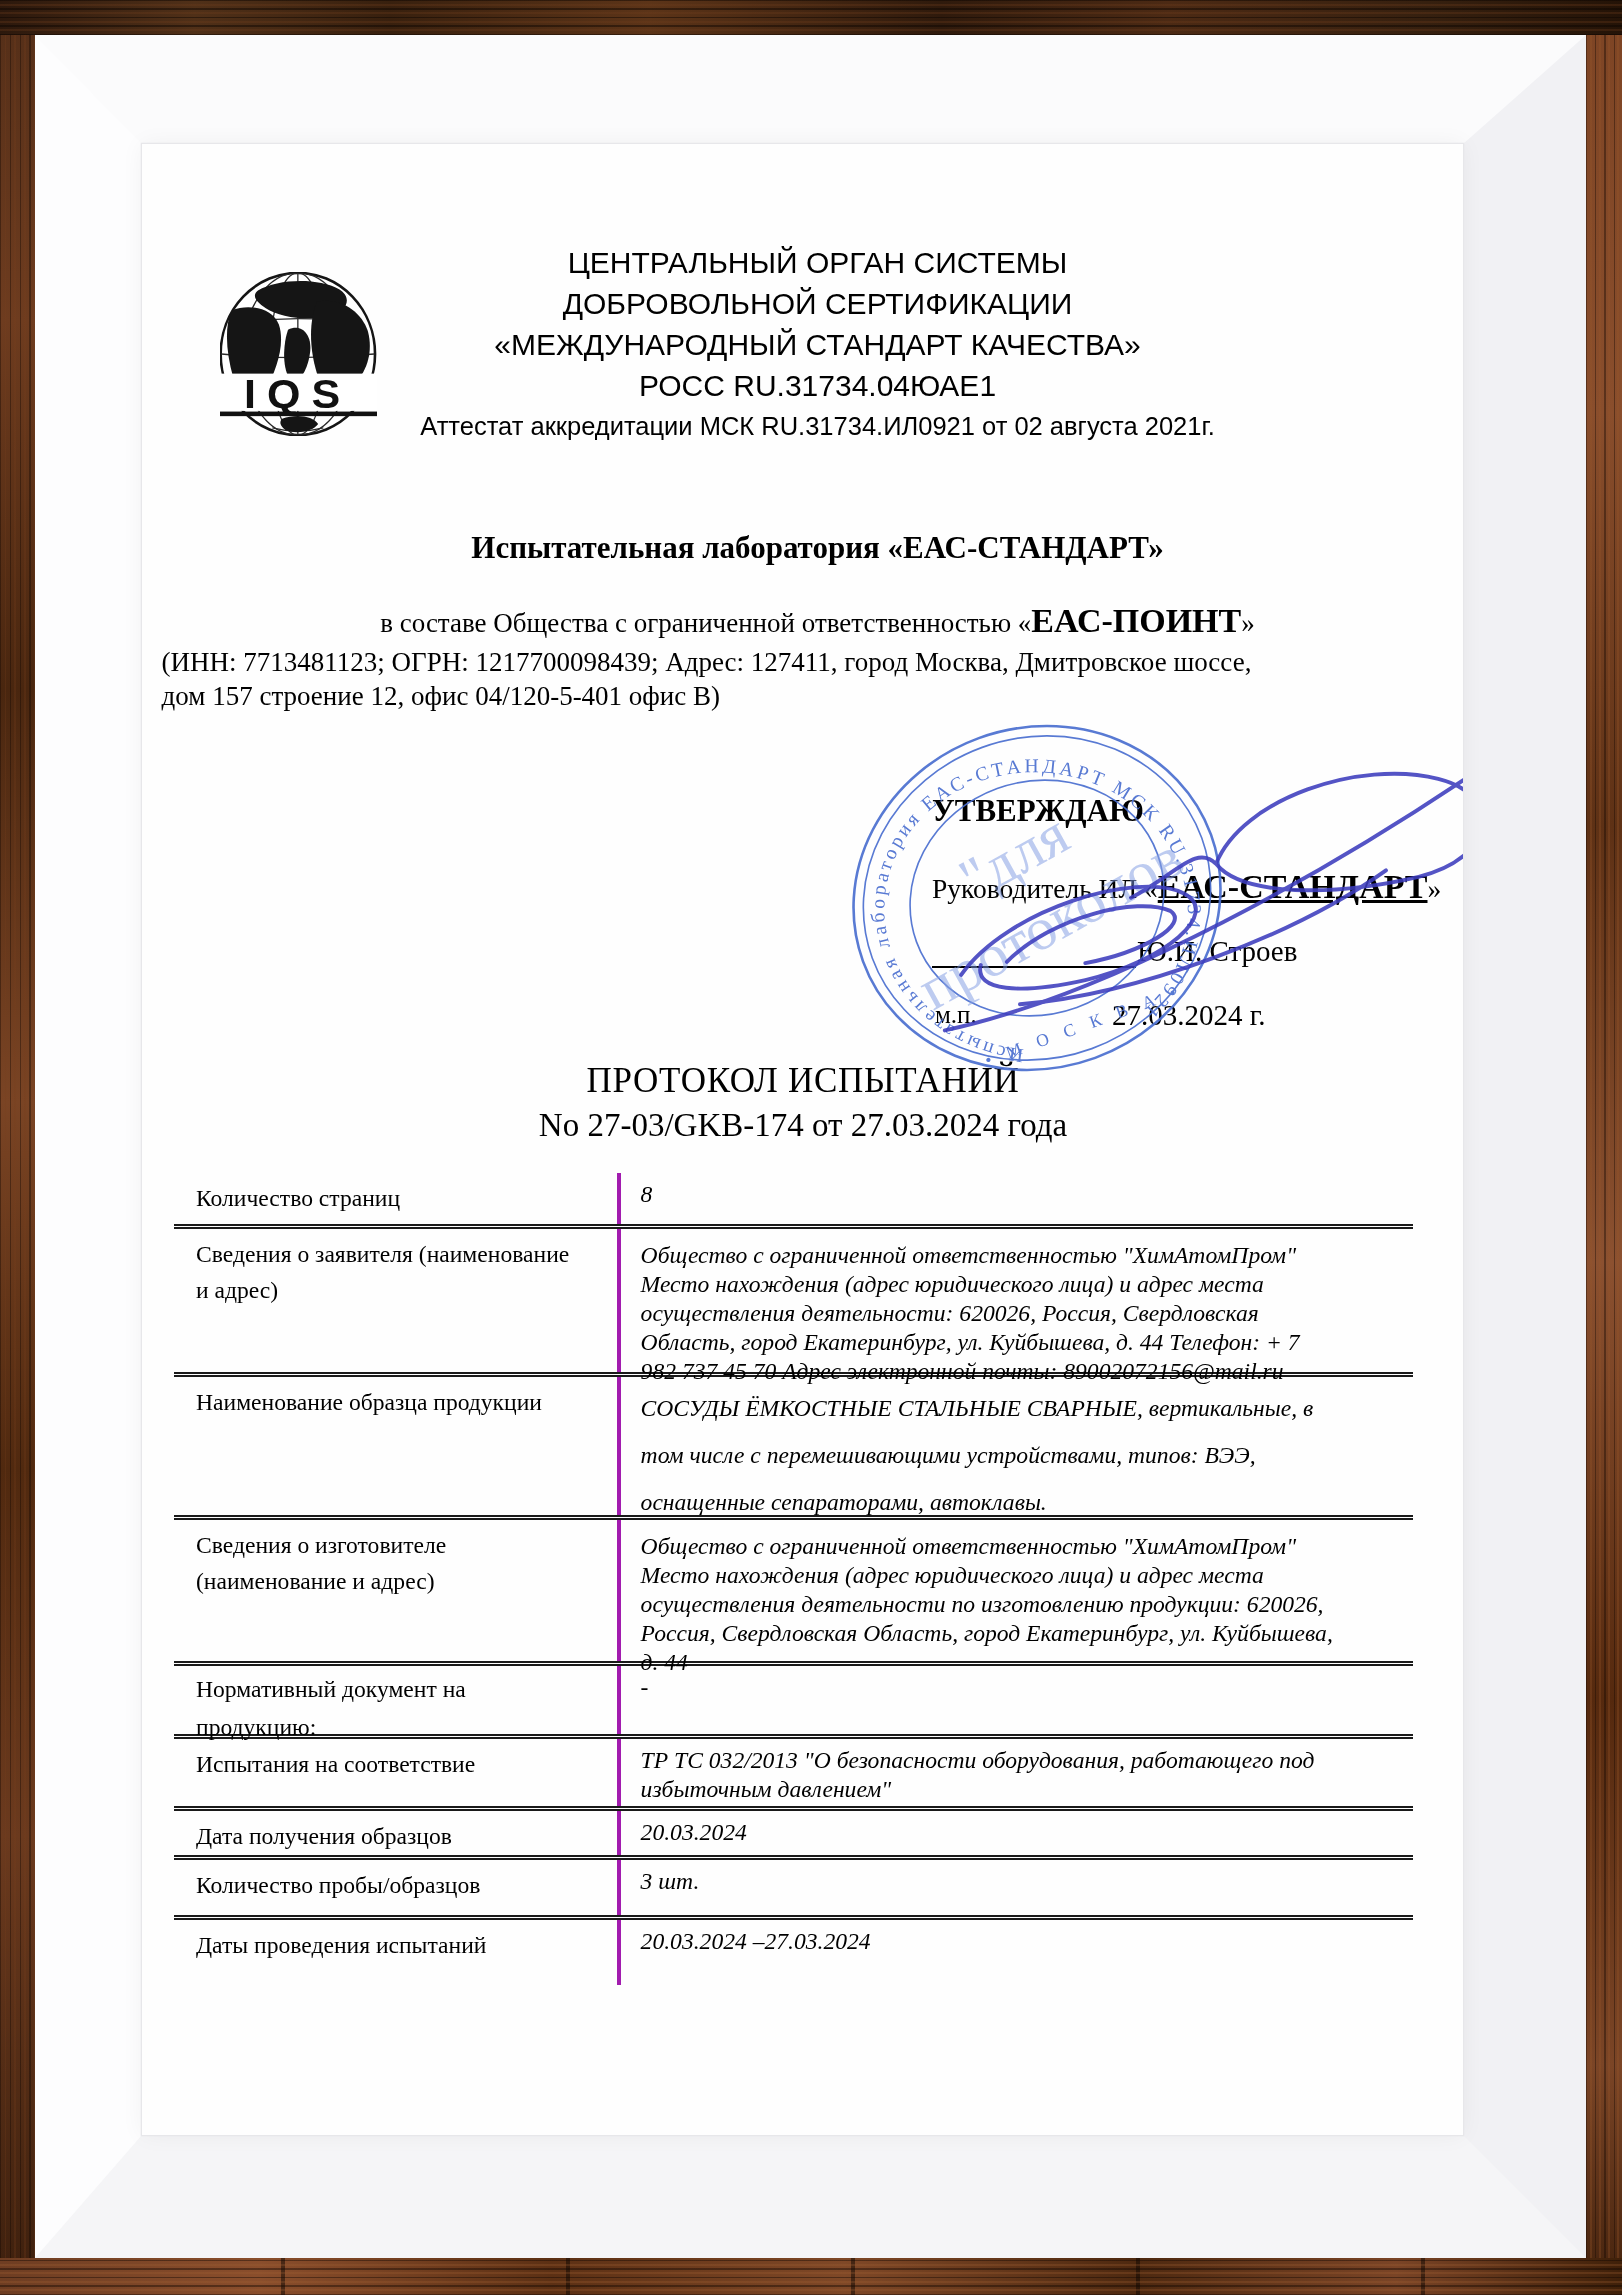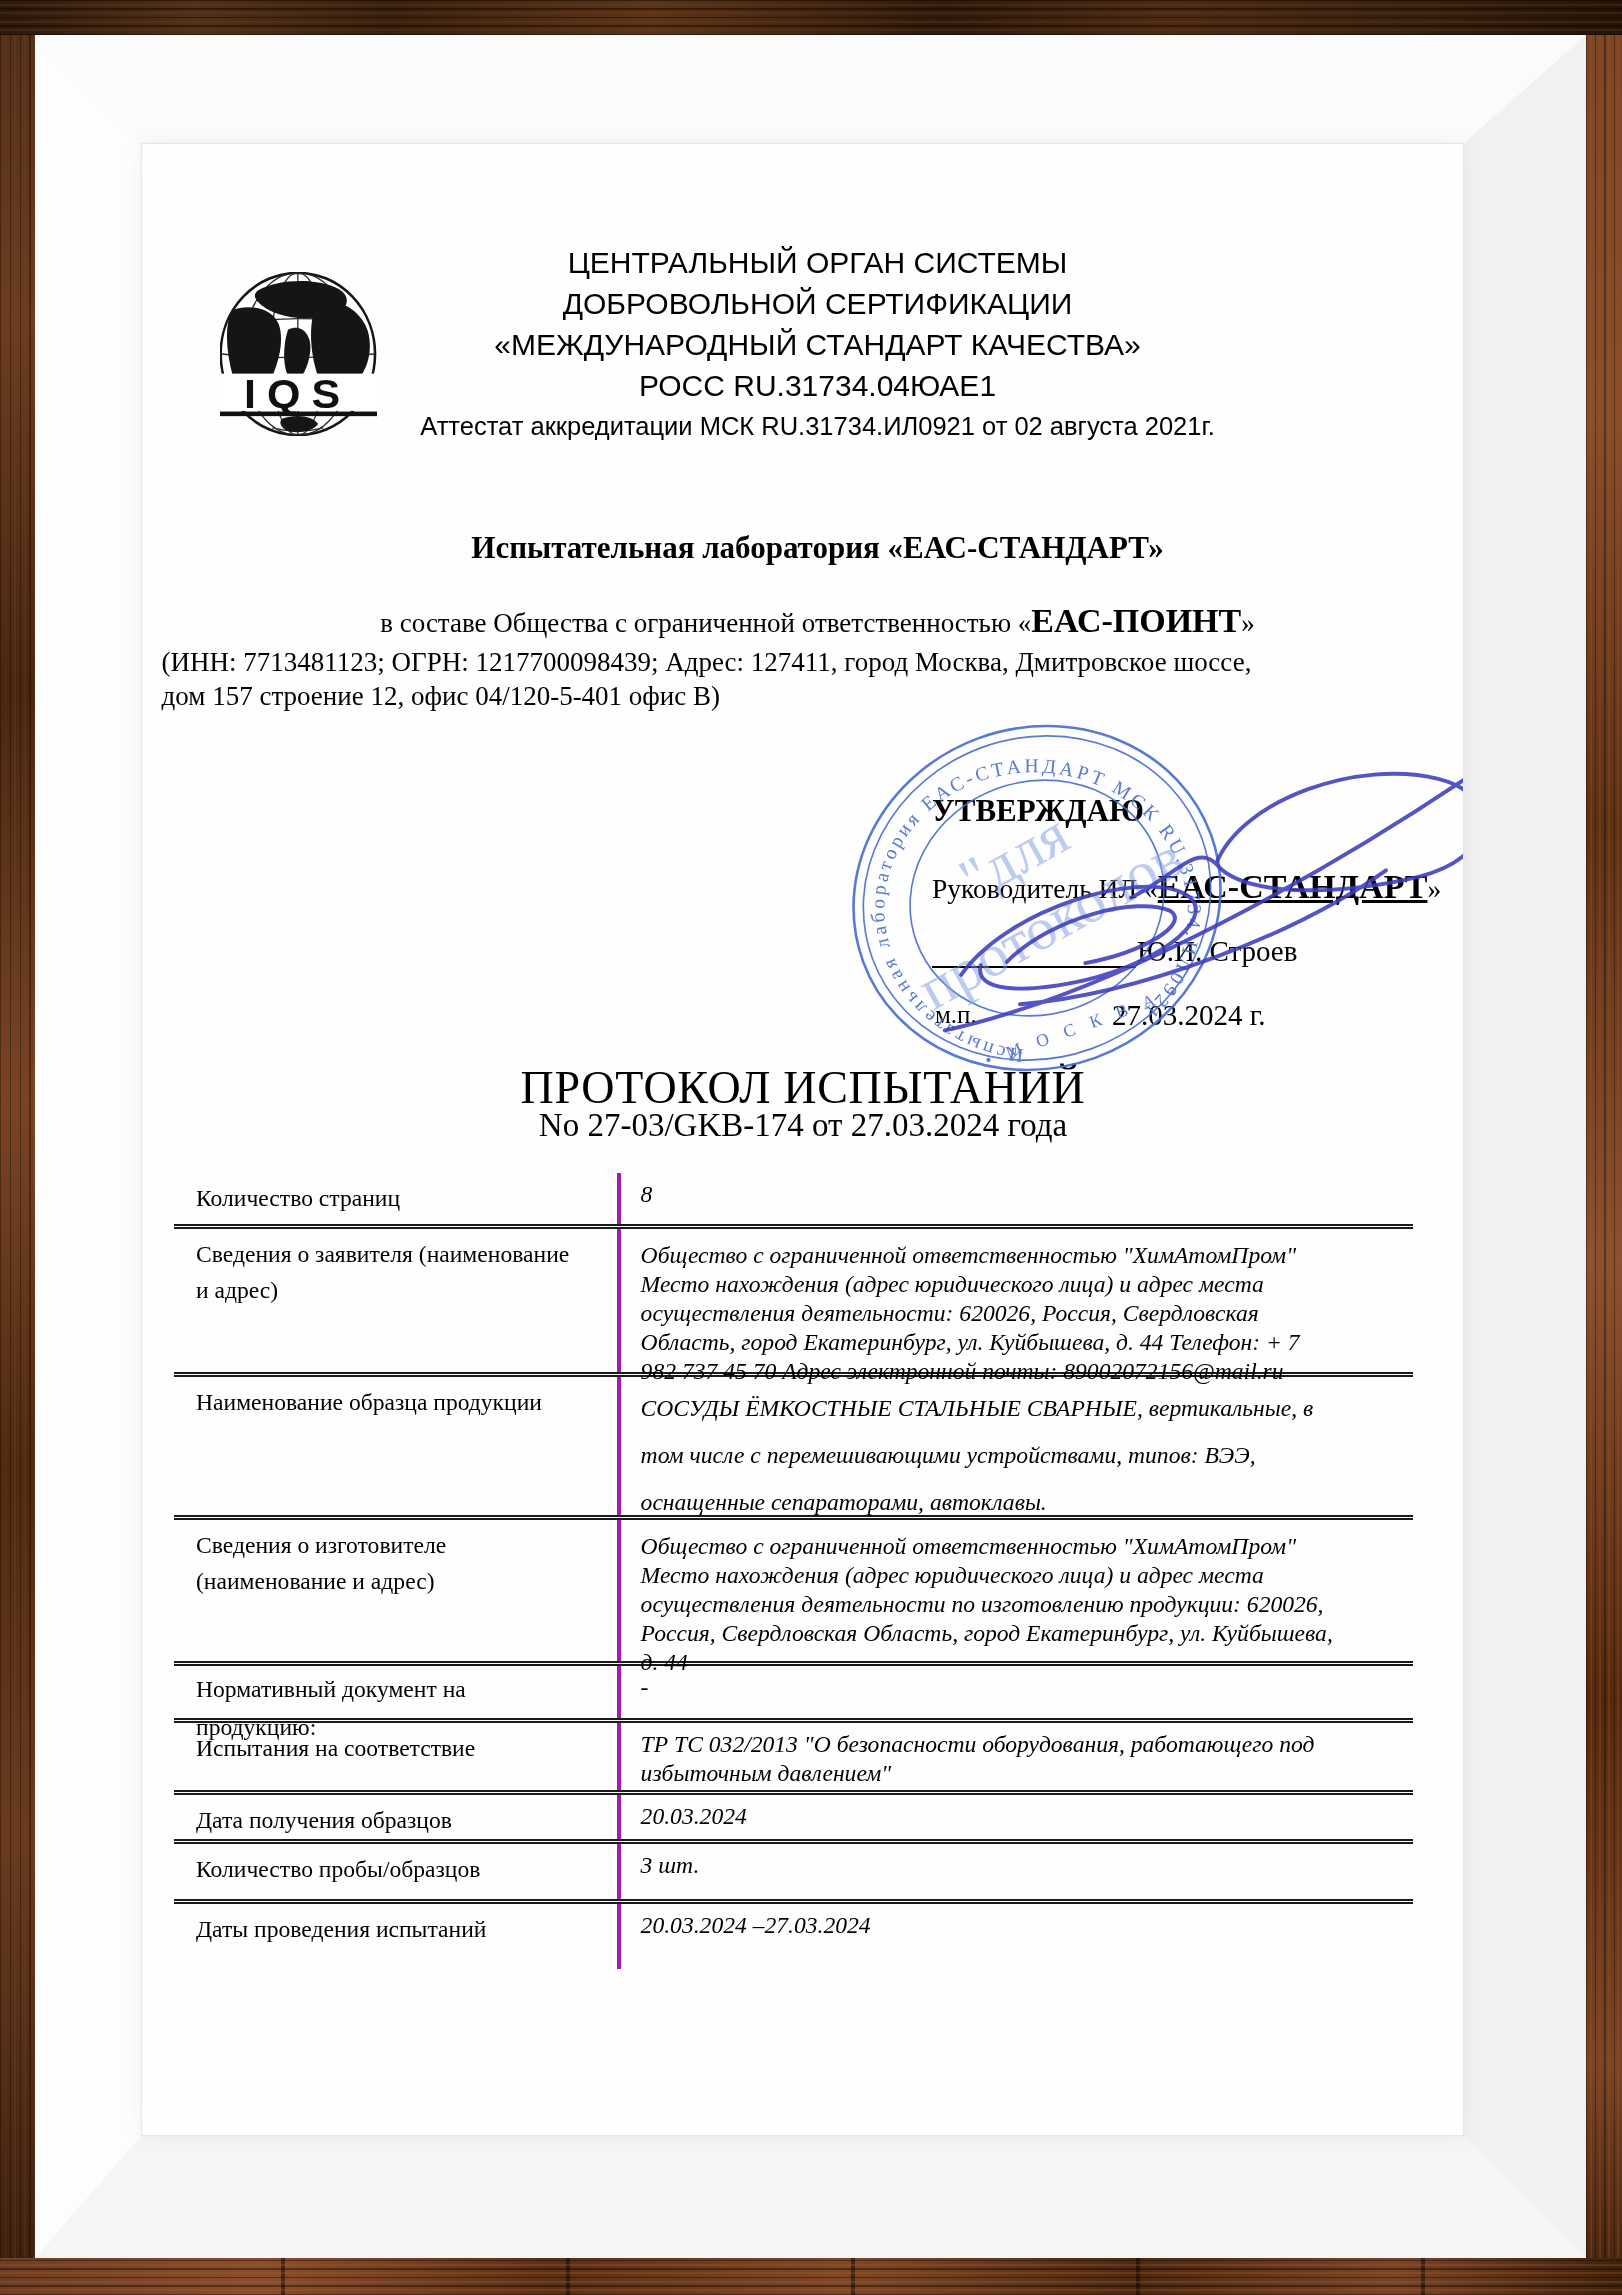--- a/index.html
+++ b/index.html
@@ -48,32 +48,32 @@
   
   .approve{position:absolute;left:790px;top:649px;font-size:31px;font-weight:bold;}
   .head-line{position:absolute;left:790px;top:724px;font-size:27.5px;white-space:nowrap;}
   .head-line .org{font-size:34px;font-weight:bold;text-decoration:underline;}
   .sign-row{position:absolute;left:790px;top:785px;display:flex;align-items:flex-end;}
   .sign-line{display:inline-block;width:204px;height:37px;border-bottom:2px solid #000;}
   .sign-name{margin-left:1px;font-size:29px;line-height:34px;}
   .mp{position:absolute;left:793px;top:857px;font-size:25px;}
   .adate{position:absolute;left:970px;top:855px;font-size:29px;}
   
-  .ptitle{position:absolute;left:0;top:917px;width:1322px;text-align:center;font-size:46px;letter-spacing:0.7px;}
+  .ptitle{position:absolute;left:0;top:917px;width:1322px;text-align:center;font-size:35px;letter-spacing:0.7px;}
   .pnumber{position:absolute;left:0;top:963px;width:1322px;text-align:center;font-size:33px;}
   
   .tbl{position:absolute;left:32px;top:1029px;width:1239px;}
   .trow{display:flex;box-sizing:border-box;border-bottom:5.2px double #1a1a1a;}
   .trow.last{border-bottom:none;}
   .tc-label{width:447px;box-sizing:border-box;border-right:4px solid #a21caf;
             padding:6.5px 31px 0 22px;font-size:23.6px;line-height:36px;}
   .tc-value{flex:1;box-sizing:border-box;padding:6.5px 79px 0 19.6px;
             font-style:italic;font-size:23.6px;line-height:29px;}
   .tc-value span{display:block;}
-  .r1{height:56px}.r2{height:148px}.r3{height:143px}.r4{height:146px}.r5{height:57px}
+  .r1{height:56px}.r2{height:148px}.r3{height:143px}.r4{height:146px}.r5{height:73px}
   .r6{height:72px}.r7{height:49px}.r8{height:60px}.r9{height:65px}
   .r2 .tc-value,.r4 .tc-value{padding-top:12px;}
   .r3 .tc-value{line-height:47px;padding-top:7.9px;}
   .r5 .tc-label{line-height:38px;padding-top:3.9px;}
   
   .stamp{position:absolute;left:666px;top:525px;width:458px;height:458px;opacity:.92;}
   .signature{position:absolute;left:760px;top:576px;width:615px;height:366px;opacity:.88;}
   svg text{font-family:"Liberation Serif","DejaVu Serif",serif;}
   .logo text{font-family:"Liberation Sans","DejaVu Sans",sans-serif;}
 </style>

